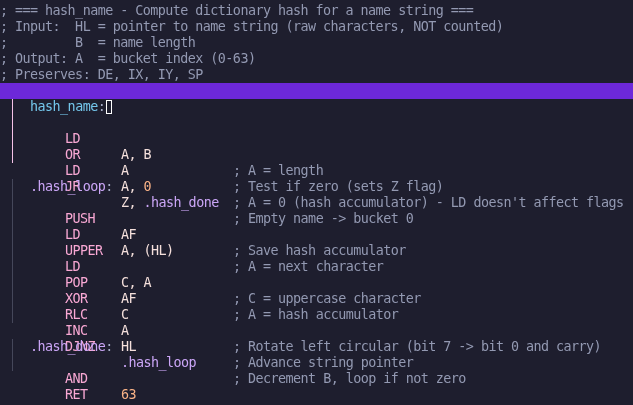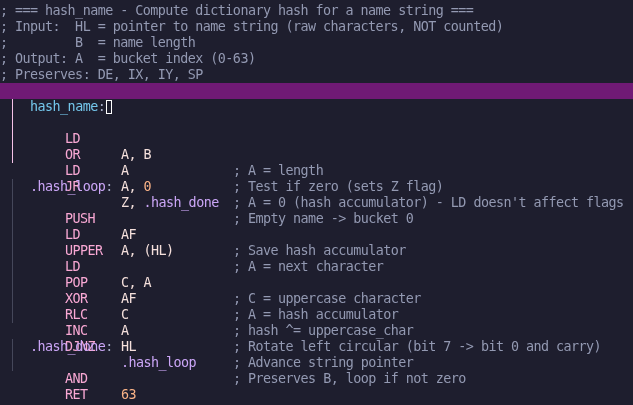--- a/index.html
+++ b/index.html
@@ -24,21 +24,21 @@
     }
     .line {
       height: 16px;
       line-height: 16px;
       white-space: pre;
       position: relative;
       padding-left: 0;
       letter-spacing: -0.55px;
     }
     .line.current {
-      background: #701a75;
+      background: #6d28d9;
     }
     .comment { color: #9399b2; }
     .label-global { color: #74c7ec; }
     .label-local { color: #cba6f7; }
     .punct { color: #a6adc8; }
     .mnemonic { color: #f9a8d4; }
     .operand { color: #f5e0dc; }
     .number { color: #fab387; }
     .ref { color: #cba6f7; }
     .cursor {
@@ -134,39 +134,38 @@
   <div class="line">
     <span class="guide"></span>
     <span class="col-mn mnemonic">POP</span>
     <span class="col-op"><span class="operand">AF</span></span>
     <span class="col-cm comment">; A = hash accumulator</span>
   </div>
   <div class="line">
     <span class="guide"></span>
     <span class="col-mn mnemonic">XOR</span>
     <span class="col-op"><span class="operand">C</span></span>
-    <span class="col-cm comment">; hash ^= uppercase_char</span>
   </div>
   <div class="line">
     <span class="guide"></span>
     <span class="col-mn mnemonic">RLC</span>
     <span class="col-op"><span class="operand">A</span></span>
     <span class="col-cm comment">; Rotate left circular (bit 7 -&gt; bit 0 and carry)</span>
   </div>
   <div class="line">
     <span class="guide"></span>
     <span class="col-mn mnemonic">INC</span>
     <span class="col-op"><span class="operand">HL</span></span>
     <span class="col-cm comment">; Advance string pointer</span>
   </div>
   <div class="line">
     <span class="guide"></span>
     <span class="col-mn mnemonic">DJNZ</span>
     <span class="col-op"><span class="ref">.hash_loop</span></span>
-    <span class="col-cm comment">; Preserves B, loop if not zero</span>
+    <span class="col-cm comment">; Decrement B, loop if not zero</span>
   </div>
 
   <div class="line">
     <span class="label-local">.hash_done</span><span class="punct">:</span>
   </div>
 
   <div class="line">
     <span class="guide"></span>
     <span class="col-mn mnemonic">AND</span>
     <span class="col-op"><span class="number">63</span></span>

